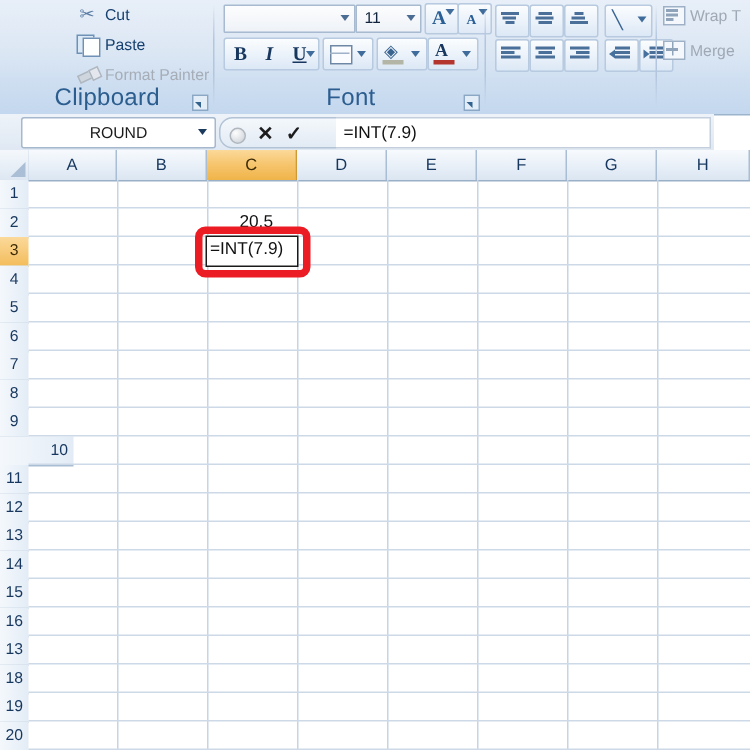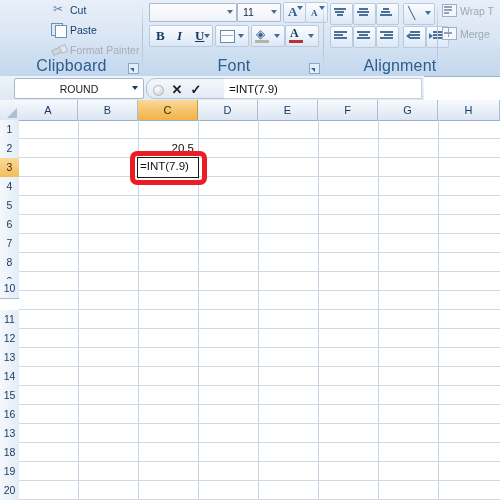--- a/index.html
+++ b/index.html
@@ -96,21 +96,21 @@
     background:linear-gradient(to bottom,#fbfdfe,#dce8f6);}
   .lines{position:absolute;left:3px;width:14px;}
   .lines i{display:block;height:1.6px;background:#4a6f99;margin-bottom:1.6px;}
   .wrapitem{position:absolute;display:flex;align-items:center;}
   .wrapitem .wi-txt{font-size:10.5px;color:#9fa9b5;white-space:nowrap;margin-left:3px;}
   .wi-ico{width:15px;height:13px;position:relative;}
   .wi-ico .bx{position:absolute;left:0;top:0;width:13px;height:11px;border:1px solid #9db0c6;background:#f4f8fc;}
   .wi-ico .bl{position:absolute;left:2px;width:8px;height:1.5px;background:#8fa3bb;}
 
   
-  .fbar{position:absolute;left:0;top:76px;width:424px;height:24px;
+  .fbar{position:absolute;left:0;top:76px;width:476px;height:24px;
     background:linear-gradient(to bottom,#eef3f9,#dfe8f3);border-bottom:1px solid #a9bccf;}
   .namebox{position:absolute;left:14px;top:2px;width:128px;height:19px;
     background:#ffffff;border:1px solid #a5b8cd;border-radius:2px;
     display:flex;align-items:center;justify-content:center;}
   .namebox .nb-txt{font-size:10.5px;color:#1b1b1b;}
   .nb-caret{position:absolute;right:5px;top:7px;width:0;height:0;
     border-left:3.5px solid transparent;border-right:3.5px solid transparent;border-top:4.5px solid #1b3a5c;}
   .fbtns{position:absolute;left:146px;top:2px;width:77px;height:19px;
     background:linear-gradient(to bottom,#f4f8fc,#e2eaf4);
     border:1px solid #b2c3d6;border-top-left-radius:9px;border-bottom-left-radius:9px;}
@@ -318,21 +318,20 @@
       </div>
       <div class="wrapitem" style="left:117px;top:27px;">
         <span class="wi-ico">
           <span class="bx"></span>
           <span style="position:absolute;left:6px;top:1px;width:1px;height:9px;background:#8fa3bb;display:block"></span>
           <span class="bl" style="top:5px"></span>
         </span>
         <span class="wi-txt">Merge</span>
       </div>
 
-      <div class="grp-label" style="width:150px;left:0">Alignment</div>
       <div class="grp-sep" style="left:112px"></div>
     </div>
   </div>
 
   <div class="fbar">
     <div class="namebox">
       <span class="nb-txt">ROUND</span>
       <span class="nb-caret"></span>
     </div>
     <div class="fbtns">
@@ -369,21 +368,21 @@
     <div class="rowhdr" id="rowhdr">
         <div class="rh" style="top: 0px;">1</div>
         <div class="rh" style="top: 19px;">2</div>
         <div class="rh sel" style="top: 38px;">3</div>
         <div class="rh" style="top: 57px;">4</div>
         <div class="rh" style="top: 76px;">5</div>
         <div class="rh" style="top: 95px;">6</div>
         <div class="rh" style="top: 114px;">7</div>
         <div class="rh" style="top: 133px;">8</div>
         <div class="rh" style="top: 152px;">9</div>
-        <div class="rh" style="top: 159px;">10</div>
+        <div class="rh" style="top: 171px; padding-left: 30px;">10</div>
         <div class="rh" style="top: 190px;">11</div>
         <div class="rh" style="top: 209px;">12</div>
         <div class="rh" style="top: 228px;">13</div>
         <div class="rh" style="top: 247px;">14</div>
         <div class="rh" style="top: 266px;">15</div>
         <div class="rh" style="top: 285px;">16</div>
         <div class="rh" style="top: 304px;">13</div>
         <div class="rh" style="top: 323px;">18</div>
         <div class="rh" style="top: 342px;">19</div>
         <div class="rh" style="top: 361px;">20</div>
@@ -409,21 +408,21 @@
         <div class="hline" style="top: 208px;"></div>
         <div class="hline" style="top: 227px;"></div>
         <div class="hline" style="top: 246px;"></div>
         <div class="hline" style="top: 265px;"></div>
         <div class="hline" style="top: 284px;"></div>
         <div class="hline" style="top: 303px;"></div>
         <div class="hline" style="top: 322px;"></div>
         <div class="hline" style="top: 341px;"></div>
         <div class="hline" style="top: 360px;"></div>
         <div class="hline" style="top: 379px;"></div>
-        <div class="cell" style="left: 119px; top: 19px; width: 59px; height: 18px; text-align: right; padding-right: 3px; box-sizing: border-box;">20.5</div>
+        <div class="cell" style="left: 119px; top: 19px; width: 59px; height: 18px; text-align: right; padding-right: 15px; box-sizing: border-box;">20.5</div>
         <div class="editcell" style="left: 118px; top: 37px; width: 62px; height: 21px;">
           <span class="ec-txt">=INT(7.9)</span>
         </div>
       </div>
   </div>
 
   <div class="redbox" id="redbox" style="left: 130px; top: 151px; width: 77px; height: 34px; border-color: rgb(236, 28, 36);"></div>
 
 </div>
 

